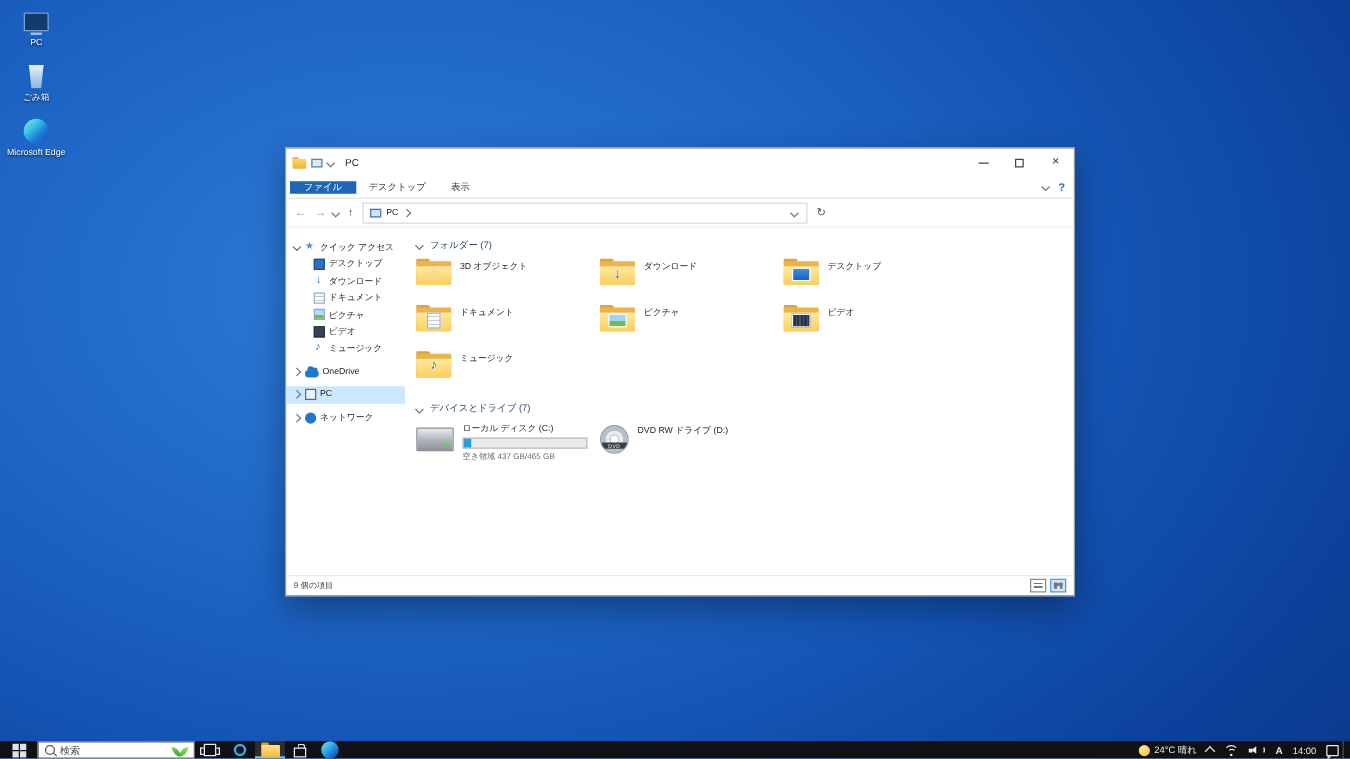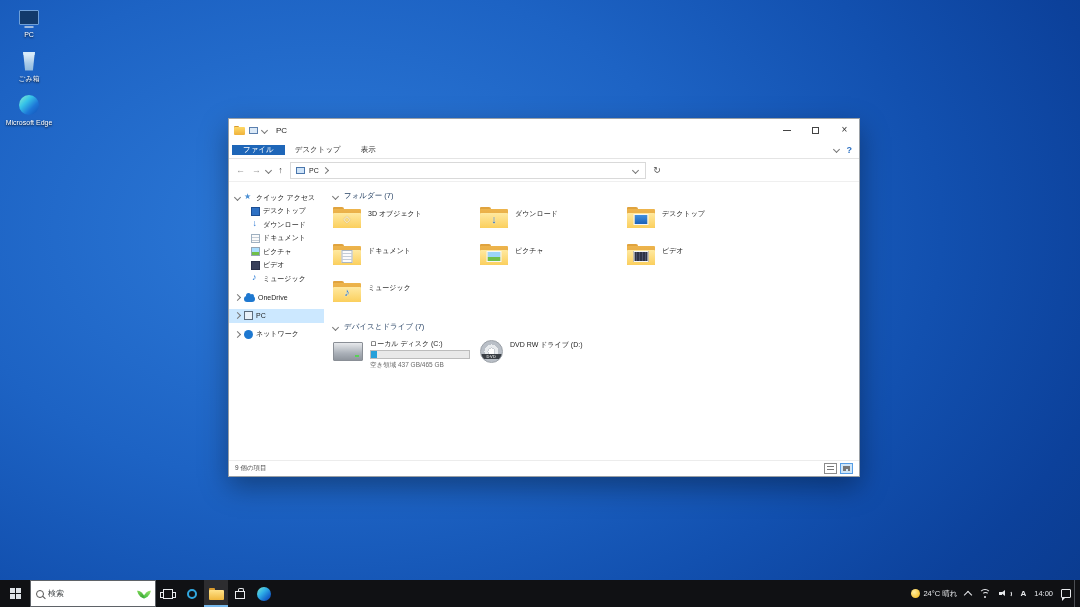--- a/index.html
+++ b/index.html
@@ -101,21 +101,21 @@
   .d-detail{font-size:6.5px;color:#6b6b6b}
   
   .status{height:15px;flex:none;border-top:1px solid #ececec;display:flex;align-items:center;justify-content:space-between;padding:0 6px;font-size:6.5px;color:#444}
   .vts{display:flex;gap:3px}
   .vt{width:13px;height:11px;border:1px solid #8c8c8c;position:relative;box-sizing:border-box}
   .vt.lines::after{content:"";position:absolute;inset:2px;background:repeating-linear-gradient(#777 0 1px,transparent 1px 3px)}
   .vt.act{border-color:#569de5;background:#cfe5f7}
   .vt.thumb::after{content:"";position:absolute;inset:2px;
     background-image:repeating-linear-gradient(90deg,#777 0 3px,transparent 3px 5px),repeating-linear-gradient(#777 0 3px,transparent 3px 5px)}
   
-  .taskbar{position:absolute;left:0;right:0;bottom:0;height:27px;background:#101114;display:flex;align-items:stretch;color:#e8eaed}
+  .taskbar{position:absolute;left:0;right:0;bottom:0;height:14px;background:#101114;display:flex;align-items:stretch;color:#e8eaed}
   .tstart{width:30px;display:flex;align-items:center;justify-content:center}
   .wlogo{width:11px;height:11px;display:grid;grid-template-columns:1fr 1fr;grid-template-rows:1fr 1fr;gap:1px}
   .wlogo i{background:#dfe3e8}
   .tsearch{width:126px;background:#fff;border:1px solid #5f6368;display:flex;align-items:center;gap:4px;padding:0 5px;color:#3c4043;box-sizing:border-box}
   .mag{width:6px;height:6px;border:1px solid #555;border-radius:50%;position:relative;flex:none}
   .mag::after{content:"";position:absolute;width:4px;height:1px;background:#555;transform:rotate(45deg);right:-3px;bottom:-1px}
   .tsearch .stext{font-size:8px}
   .sprout{margin-left:auto;position:relative;width:12px;height:13px;flex:none}
   .sprout i{position:absolute;bottom:1px;width:6px;height:9px}
   .sprout .l{left:0;background:linear-gradient(160deg,#7ed957,#2f9e2f);border-radius:0 100% 0 100%;transform:rotate(-14deg)}

